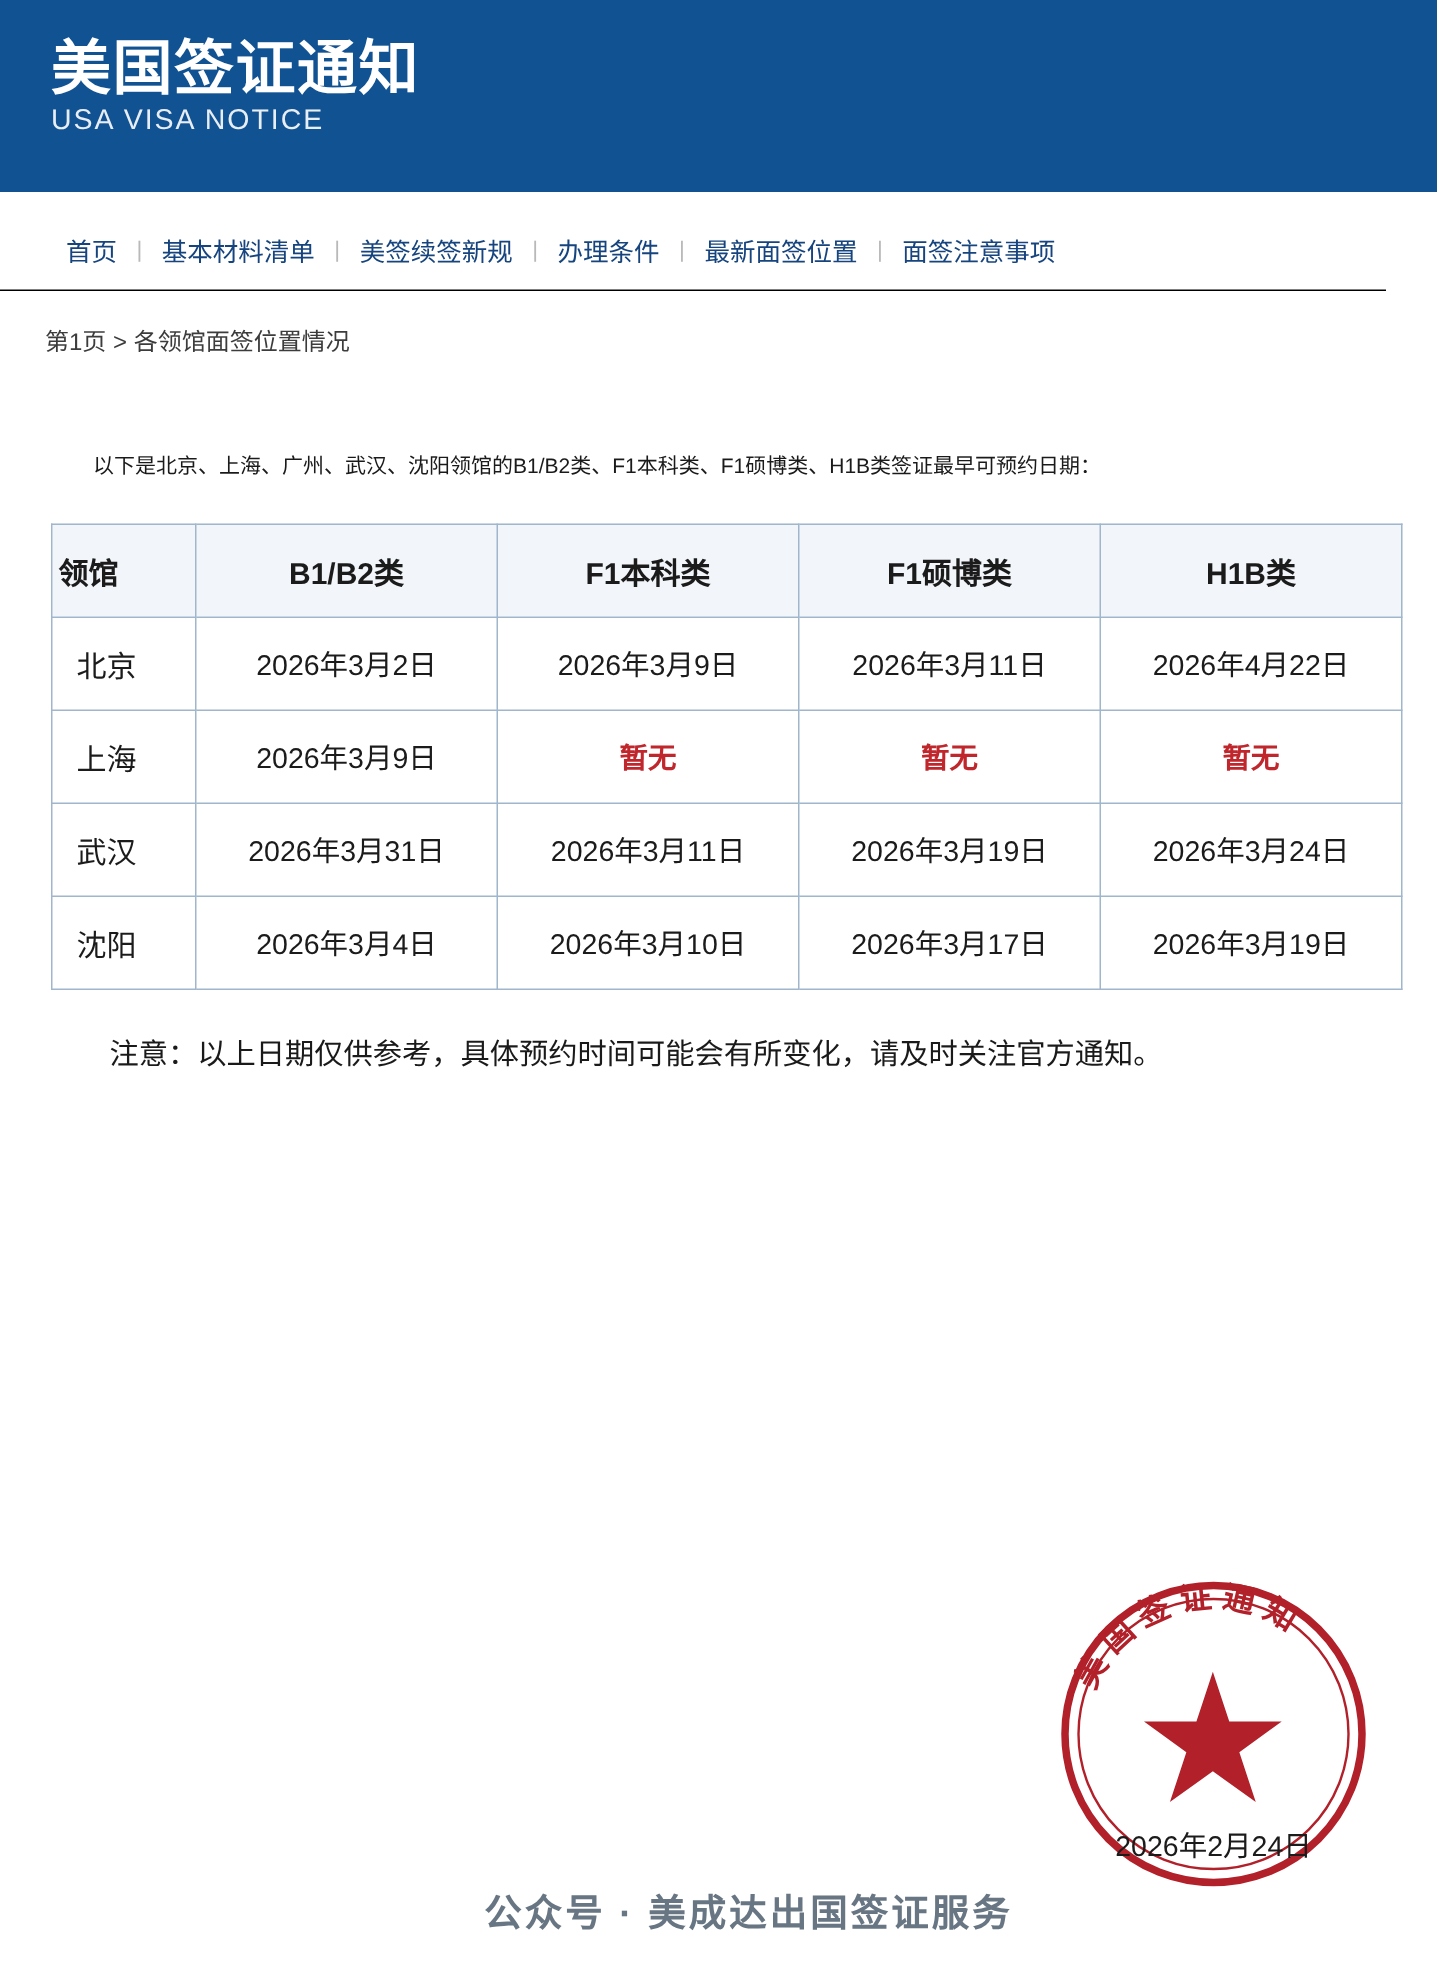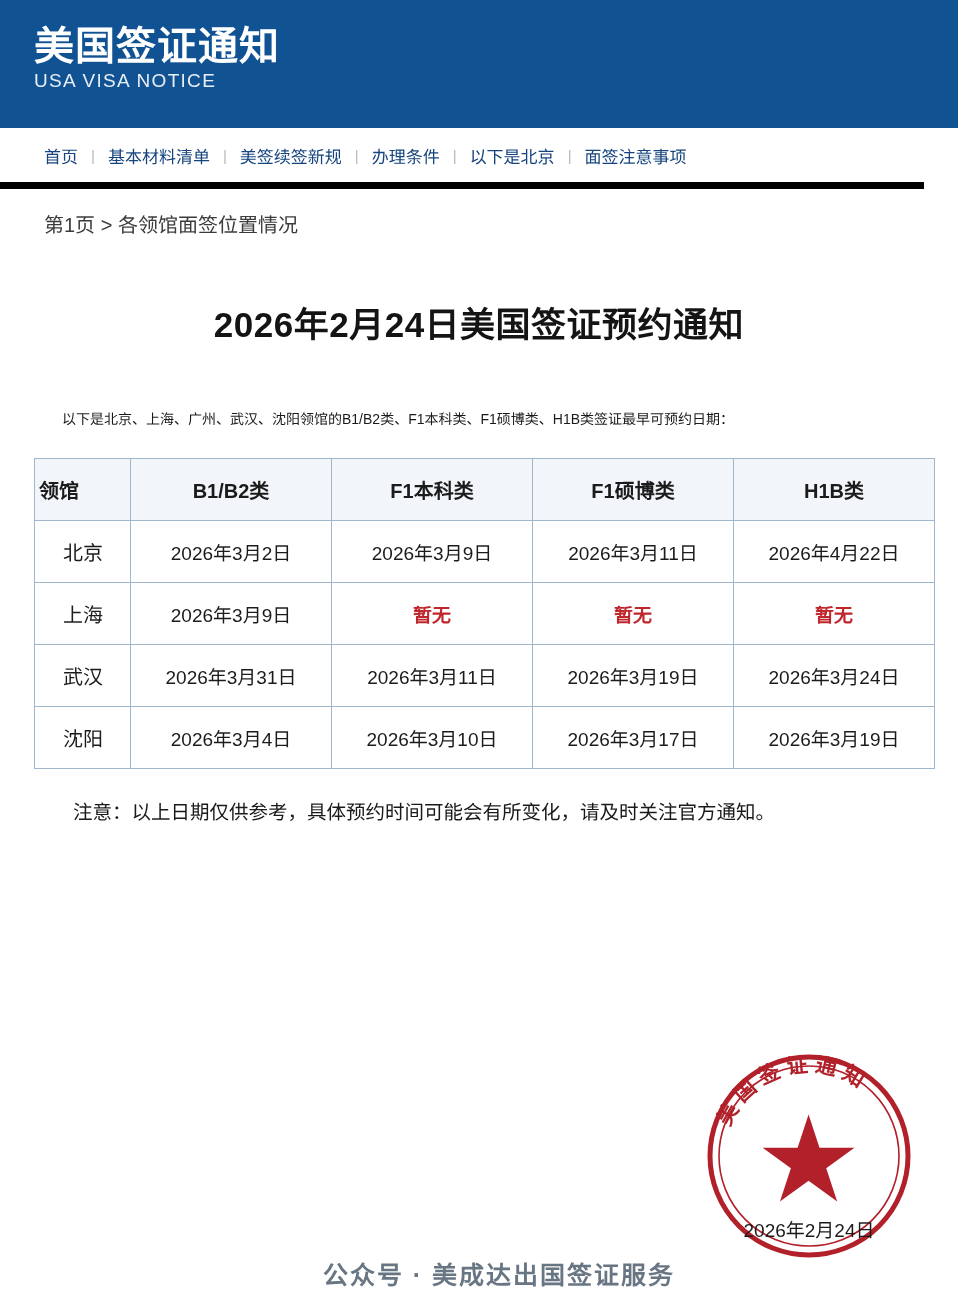--- a/index.html
+++ b/index.html
@@ -29,43 +29,43 @@
     margin: 0;
   }
   .banner-sub {
     color: #e8eef5;
     font-size: 19px;
     letter-spacing: 1.3px;
   }
 
   
   .nav {
-    padding: 15px 0 14px 44px;
-    border-bottom: 7px solid #000000;
+    padding: 26px 0 14px 44px;
+    border-bottom: 1px solid #000000;
     margin: 0 34px 0 0;
     display: flex;
     align-items: center;
     flex-wrap: nowrap;
   }
   .nav-item {
     color: #16447e;
     font-size: 17px;
     text-decoration: none;
     white-space: nowrap;
   }
   .nav-sep {
     color: #b9b9b9;
     font-size: 15px;
     margin: 0 13px;
   }
 
   
   .breadcrumb {
-    padding: 20px 0 0 44px;
-    font-size: 20px;
+    padding: 20px 0 0 30px;
+    font-size: 16px;
     color: #3c3c3c;
   }
 
   
   .article {
     padding: 0 34px;
   }
   h1.doc-title {
     text-align: center;
     font-size: 35px;
@@ -100,21 +100,21 @@
   table.visa thead th {
     background: #f2f5f9;
     font-weight: bold;
     font-size: 20px;
   }
   table.visa thead th.col-consulate {
     text-align: left;
   }
   table.visa tbody td.consulate {
     text-align: left;
-    padding-left: 28px;
+    padding-left: 16px;
     font-size: 20px;
   }
   table.visa td.none {
     color: #c0272d;
     font-weight: bold;
   }
   col.c0 { width: 96px; }
   col.c1 { width: 201px; }
   col.c2 { width: 201px; }
   col.c3 { width: 201px; }
@@ -163,29 +163,28 @@
 
 <div class="nav">
   <a class="nav-item" href="#">首页</a>
   <span class="nav-sep">|</span>
   <a class="nav-item" href="#">基本材料清单</a>
   <span class="nav-sep">|</span>
   <a class="nav-item" href="#">美签续签新规</a>
   <span class="nav-sep">|</span>
   <a class="nav-item" href="#">办理条件</a>
   <span class="nav-sep">|</span>
-  <a class="nav-item" href="#">以下是北京</a>
+  <a class="nav-item" href="#">最新面签位置</a>
   <span class="nav-sep">|</span>
   <a class="nav-item" href="#">面签注意事项</a>
 </div>
 
 <div class="breadcrumb">第1页 &gt; 各领馆面签位置情况</div>
 
 <div class="article">
-  <h1 class="doc-title">2026年2月24日美国签证预约通知</h1>
 
   <p class="intro">以下是北京、上海、广州、武汉、沈阳领馆的B1/B2类、F1本科类、F1硕博类、H1B类签证最早可预约日期：</p>
 
   <table class="visa">
     <colgroup>
       <col class="c0">
         <col class="c1">
         <col class="c2">
         <col class="c3">
         <col class="c4">

